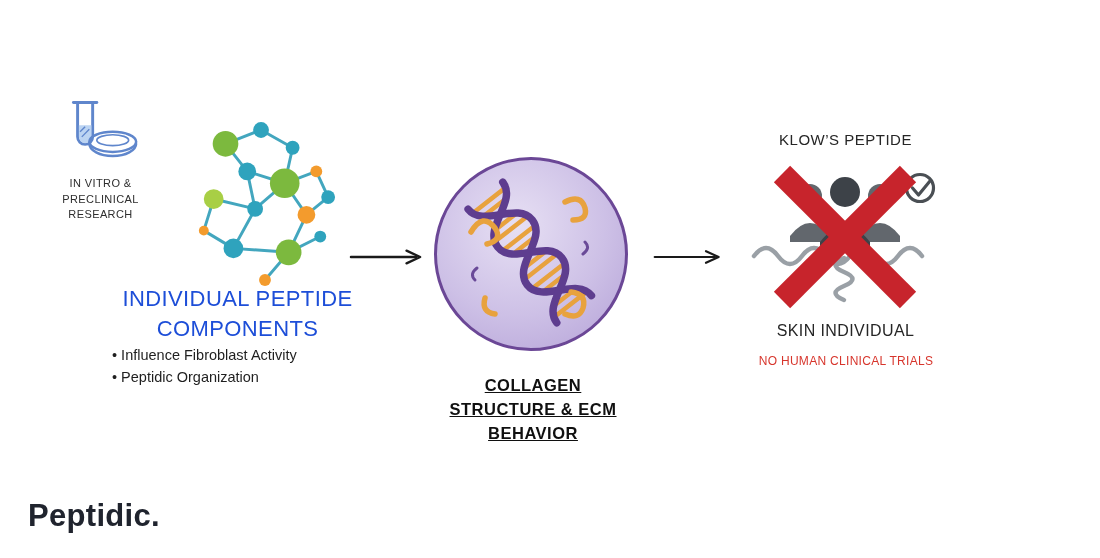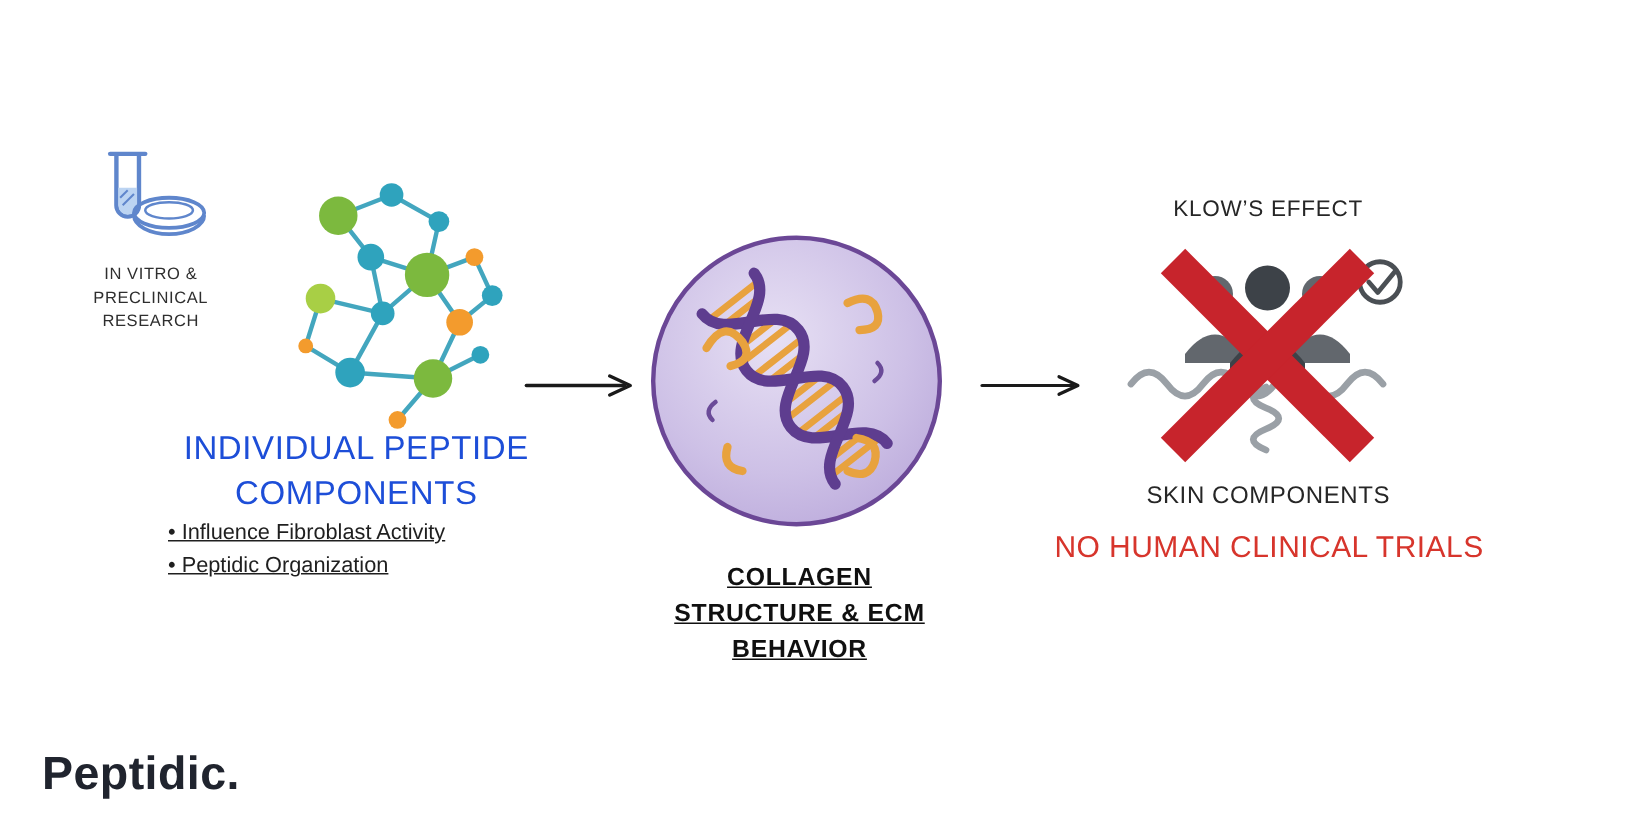--- a/index.html
+++ b/index.html
@@ -4,33 +4,33 @@
 <style>
   html,body{margin:0;padding:0;background:#ffffff;}
   body{font-family:"Liberation Sans","DejaVu Sans",sans-serif;color:#2a2a2a;}
   .stage{position:relative;width:1100px;height:558px;background:#ffffff;overflow:hidden;margin:0 auto;}
   .abs{position:absolute;}
   .pre{white-space:pre-line;}
   .center-text{text-align:center;}
   .research-label{left:18px;top:176px;width:165px;font-size:11px;line-height:1.42;letter-spacing:.4px;color:#2e2e2e;}
   .peptide-title{left:110px;top:284px;width:255px;font-size:22px;line-height:1.35;letter-spacing:.4px;color:#1d4ed8;font-weight:500;}
   .bullet-list{left:112px;top:344px;width:250px;font-size:14.5px;line-height:1.55;color:#1f1f1f;}
-  .bullet-list div{margin:0;text-decoration:underline;}
+  .bullet-list div{margin:0;}
   .flask-box{left:50px;top:90px;width:92px;height:82px;}
   .molecule-box{left:190px;top:113px;width:148px;height:180px;}
   .arrow-box{width:78px;height:20px;}
   .arrow-1{left:348px;top:247px;}
   .arrow-2{left:652px;top:247px;}
   .collagen-circle{left:434px;top:157px;width:194px;height:194px;box-sizing:border-box;border:3px solid #6b4796;border-radius:50%;
       background:radial-gradient(circle at 42% 35%, #e7e0f4 0%, #cdc0e6 55%, #b3a0d6 100%);overflow:hidden;}
   .center-label{left:428px;top:374px;width:210px;font-size:16.5px;font-weight:700;line-height:1.45;letter-spacing:.5px;color:#101010;text-decoration:underline;}
   .klow-title{left:758px;top:131px;width:175px;font-size:15px;letter-spacing:.5px;color:#262626;}
   .people-box{left:750px;top:160px;width:190px;height:160px;}
   .elasticity-label{left:748px;top:322px;width:195px;font-size:16px;font-weight:500;letter-spacing:.4px;color:#262626;}
-  .warning-label{left:672px;top:354px;width:348px;font-size:20px;font-weight:500;letter-spacing:.3px;color:#d7352c;}
+  .warning-label{left:672px;top:354px;width:348px;font-size:12px;font-weight:500;letter-spacing:.3px;color:#d7352c;}
   .brand-logo{left:28px;top:498px;font-size:31px;font-weight:600;letter-spacing:.3px;color:#20242e;}
   svg{display:block;}
 </style>
 </head>
 <body>
 
 <div class="stage">
 
   <div class="abs flask-box">
     <svg viewBox="0 0 110 90" width="92" height="82">
@@ -155,21 +155,21 @@
 
   <div class="abs arrow-box arrow-2">
     <svg viewBox="0 0 80 20" width="72" height="20">
       <g fill="none" stroke="#1a1a1a" stroke-width="2.4" stroke-linecap="round" stroke-linejoin="round">
         <line x1="3" y1="10" x2="70" y2="10"></line>
         <path d="M60 3.5 L74 10 L60 16.5"></path>
       </g>
     </svg>
   </div>
 
-  <div class="abs klow-title center-text">KLOW’S EFFECT</div>
+  <div class="abs klow-title center-text">KLOW’S PEPTIDE</div>
 
   <div class="abs people-box">
     <svg viewBox="0 0 190 160" width="190" height="160">
       <g fill="none" stroke="#9aa0a6" stroke-width="4.5" stroke-linecap="round">
         <path d="M4 96 q12 -16 24 0 t24 0 t24 0 t24 0 t24 0 t24 0 t24 0"></path>
       </g>
       <g fill="none" stroke="#9aa0a6" stroke-width="4.5" stroke-linecap="round">
         <path d="M94 98 q-17 7 0 14 q17 7 0 14 q-17 7 0 14"></path>
       </g>
       <g fill="#62676d">
@@ -188,18 +188,18 @@
         <circle cx="170" cy="28" r="13.5" fill="#ffffff" stroke="#4a4f54" stroke-width="3.2"></circle>
         <path d="M162.5 28 l6 7 l11.5 -14" fill="none" stroke="#4a4f54" stroke-width="3.2" stroke-linecap="round" stroke-linejoin="round"></path>
       </g>
       <g stroke="#c7242c" stroke-width="23" stroke-linecap="butt">
         <line x1="32" y1="14" x2="158" y2="140"></line>
         <line x1="158" y1="14" x2="32" y2="140"></line>
       </g>
     </svg>
   </div>
 
-  <div class="abs elasticity-label center-text">SKIN COMPONENTS</div>
+  <div class="abs elasticity-label center-text">SKIN INDIVIDUAL</div>
   <div class="abs warning-label center-text">NO HUMAN CLINICAL TRIALS</div>
 
   <div class="abs brand-logo">Peptidic.</div>
 
 </div>
 
 </body></html>

